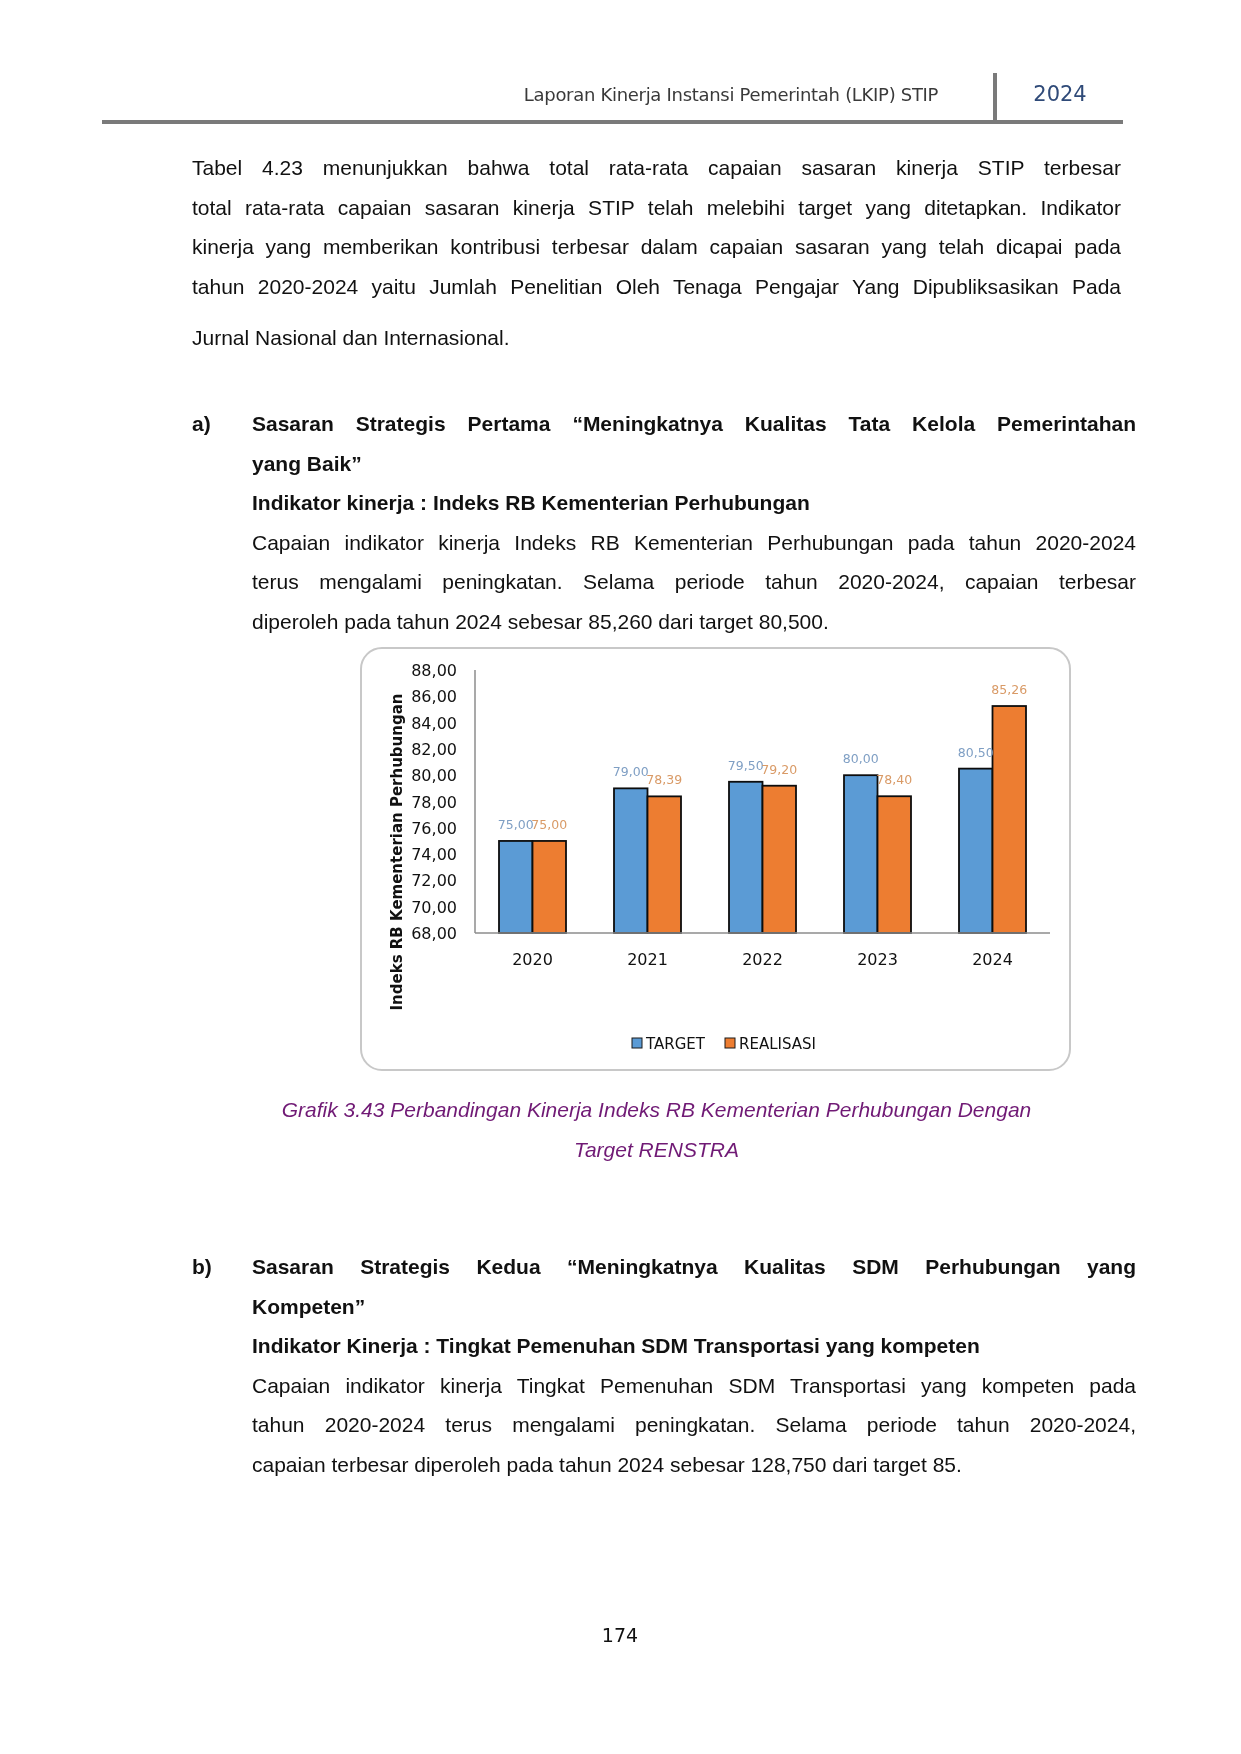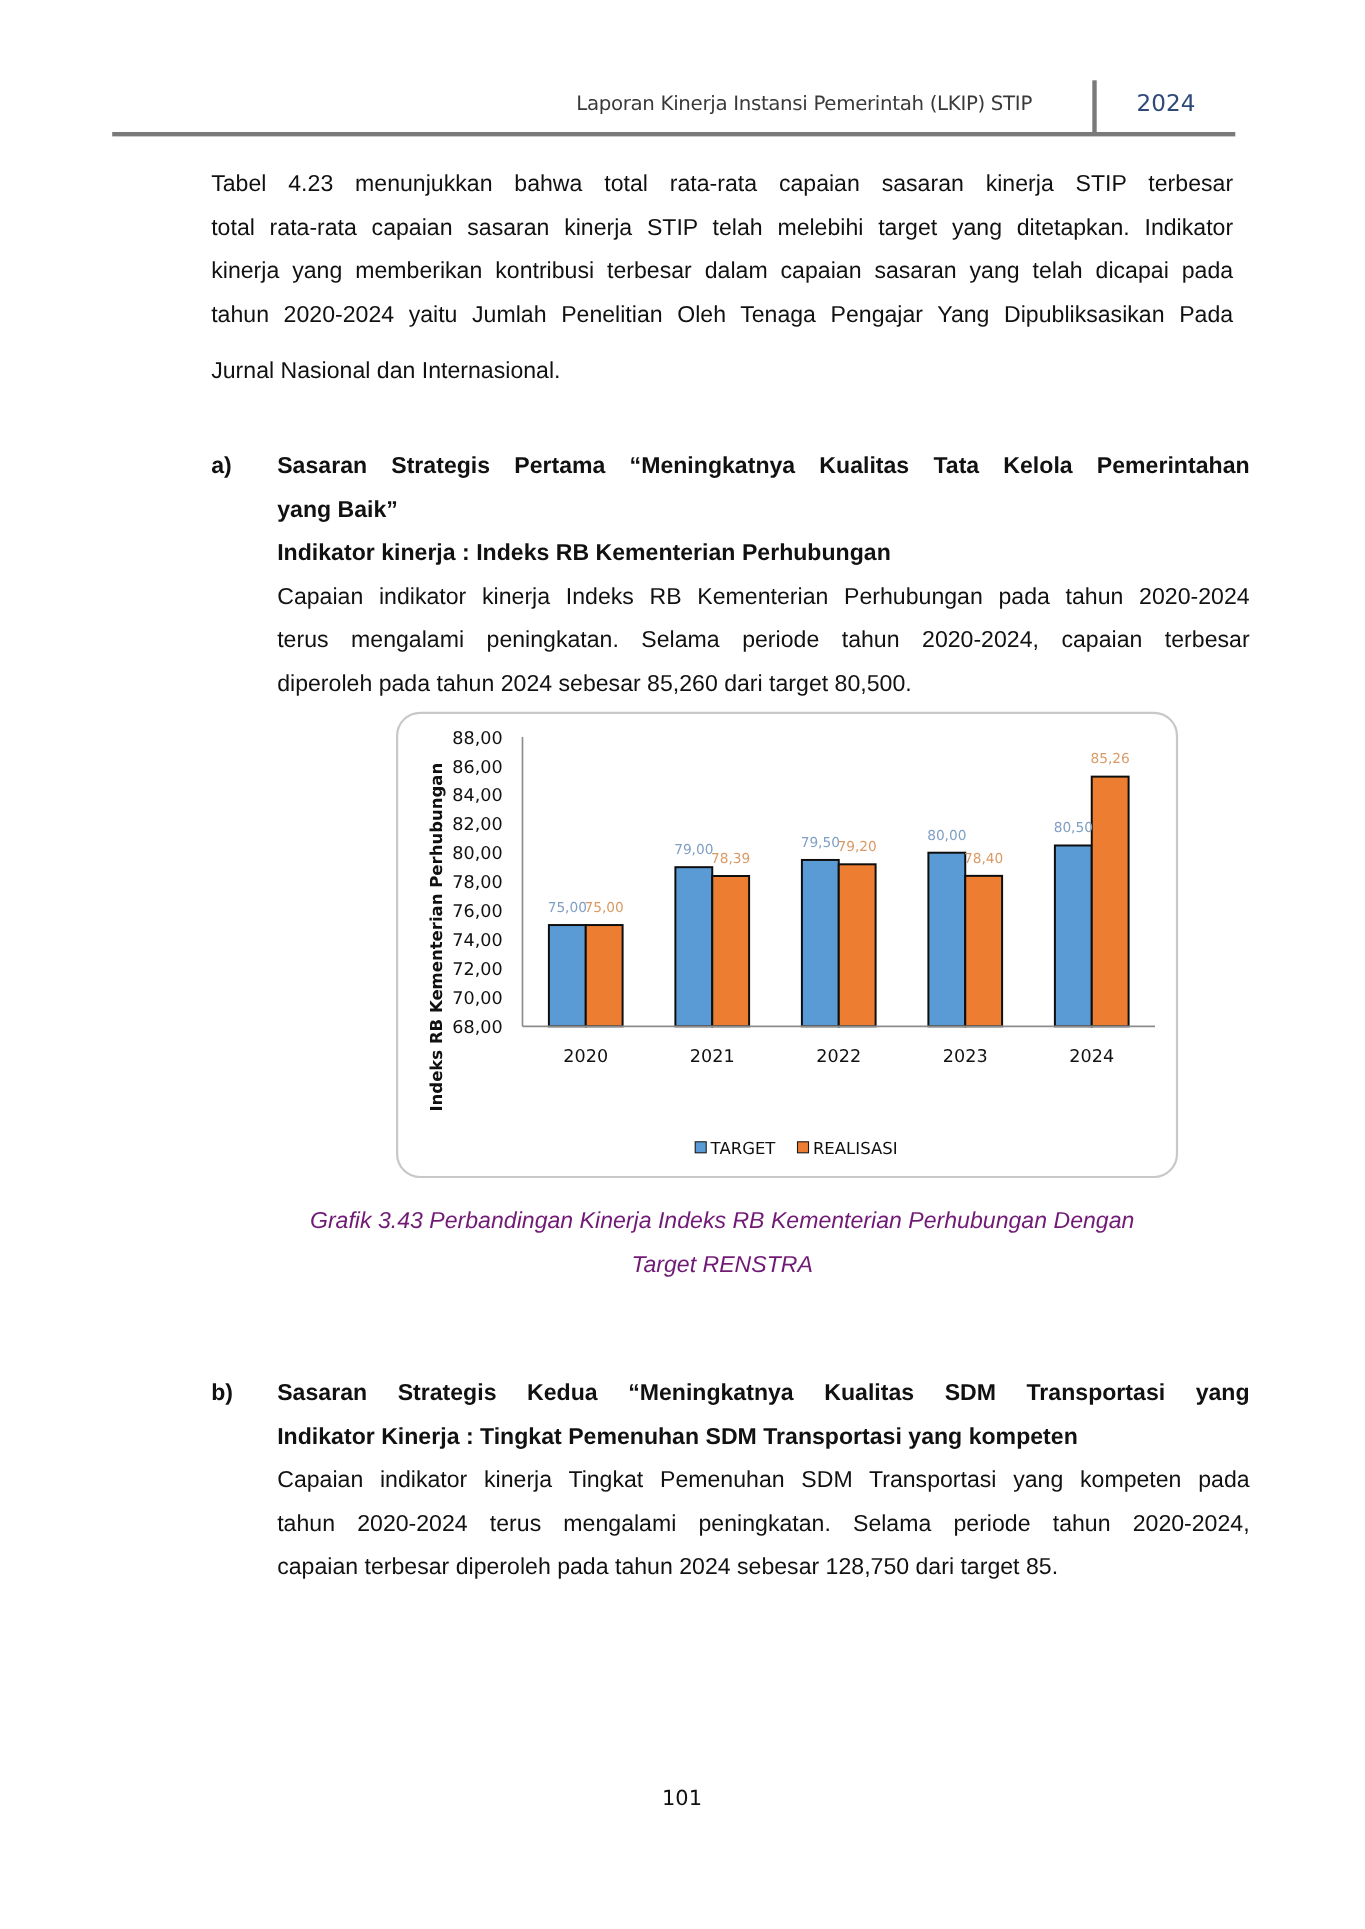--- a/index.html
+++ b/index.html
@@ -110,20 +110,21 @@
     </g>
 </svg>
 
 <div class="caption">
   <div>Grafik 3.43 Perbandingan Kinerja Indeks RB Kementerian Perhubungan Dengan</div>
   <div>Target RENSTRA</div>
 </div>
 
 <div class="list-marker" style="top:1247px;">b)</div>
 <div class="list-body" style="top:1247px;">
-  <span class="ln bold">Sasaran Strategis Kedua “Meningkatnya Kualitas SDM Transportasi yang</span>
+  <span class="ln bold">Sasaran Strategis Kedua “Meningkatnya Kualitas SDM Perhubungan yang</span>
+  <span class="ln last bold">Kompeten”</span>
   <span class="ln last bold">Indikator Kinerja : Tingkat Pemenuhan SDM Transportasi yang kompeten</span>
   <span class="ln">Capaian indikator kinerja Tingkat Pemenuhan SDM Transportasi yang kompeten pada</span>
   <span class="ln">tahun 2020-2024 terus mengalami peningkatan. Selama periode tahun 2020-2024,</span>
   <span class="ln last">capaian terbesar diperoleh pada tahun 2024 sebesar 128,750 dari target 85.</span>
 </div>
 
-<div class="page-num">101</div>
+<div class="page-num">174</div>
 
 </body></html>

